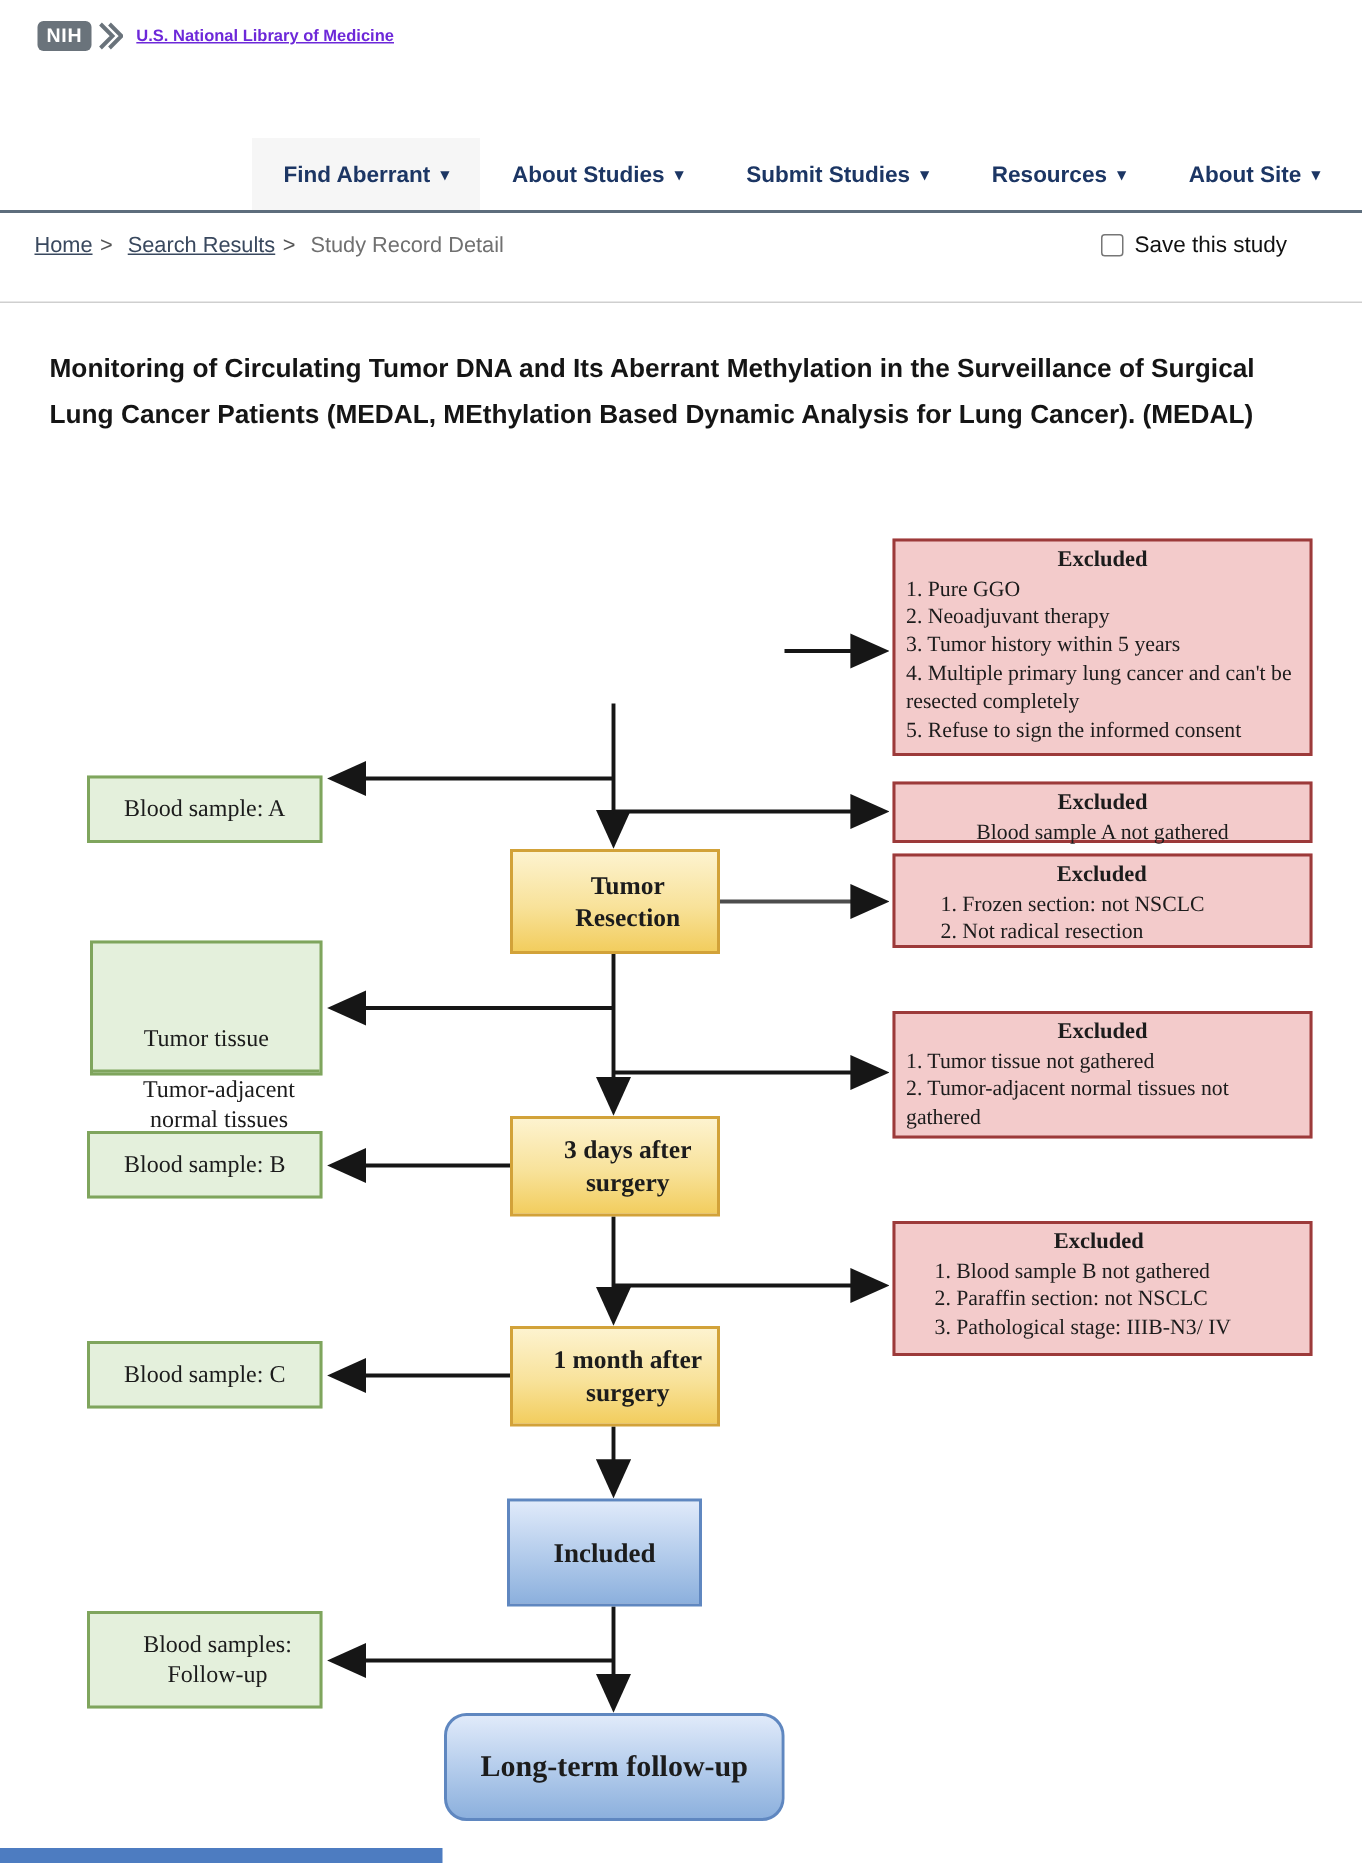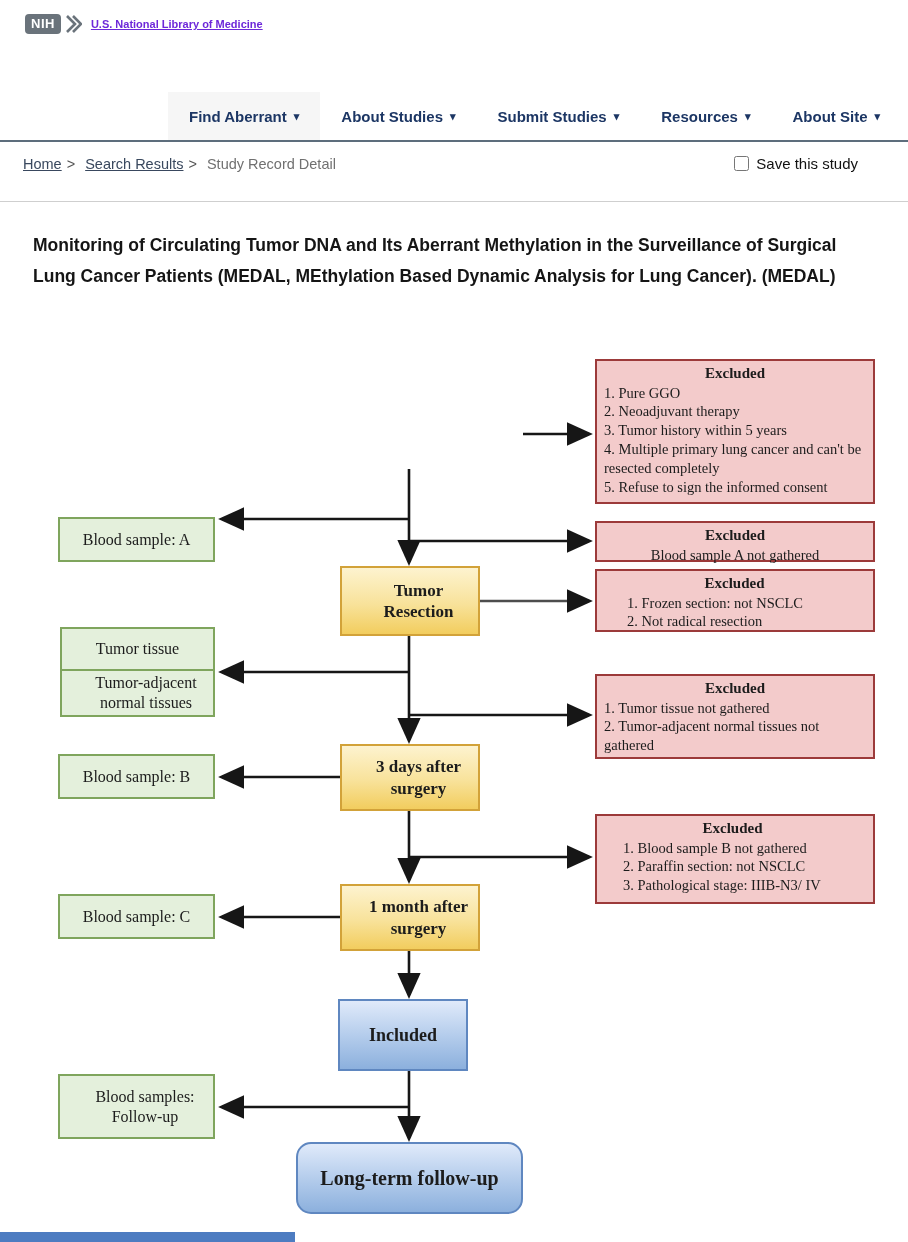--- a/index.html
+++ b/index.html
@@ -61,21 +61,21 @@
   .n-longterm { left: 296px; top: 798px; width: 227px; height: 72px; font-size: 20px; border-radius: 15px; }
 
   .sample { background: #e4f0dc; border: 2px solid #7fa55d; font-size: 16px; }
   .n-blood-a { left: 58px; top: 153px; width: 157px; height: 45px; margin-top: 20px; }
   .n-blood-b { left: 58px; top: 410px; width: 157px; height: 45px; }
   .n-blood-c { left: 58px; top: 550px; width: 157px; height: 45px; }
   .n-followup { left: 58px; top: 730px; width: 157px; height: 65px; }
 
   .n-tissue { left: 60px; top: 283px; width: 155px; height: 90px; display: block; padding: 0; }
   .n-tissue .cell { display: flex; align-items: center; justify-content: center; }
-  .n-tissue .cell.top { height: 42px; border-bottom: 2px solid #7fa55d; }
+  .n-tissue .cell.top { height: 42px; border-bottom: 2px solid #7fa55d; margin-top: 44px; }
   .n-tissue .cell.bottom { height: 44px; }
 
   .excluded { background: #f3cbcb; border: 2.5px solid #9c3a3a; display: block;
               text-align: left; font-size: 14.5px; line-height: 1.3; padding: 3px 7px; }
   .excluded .x-title { text-align: center; font-weight: bold; font-size: 15px; }
   .n-ex1 { left: 595px; top: 15px;  width: 280px; height: 145px; }
   .n-ex2 { left: 595px; top: 177px; width: 280px; height: 41px; text-align: center; }
   .n-ex3 { left: 595px; top: 225px; width: 280px; height: 63px; padding-left: 30px; }
   .n-ex4 { left: 595px; top: 330px; width: 280px; height: 85px; }
   .n-ex5 { left: 595px; top: 470px; width: 280px; height: 90px; padding-left: 26px; }

